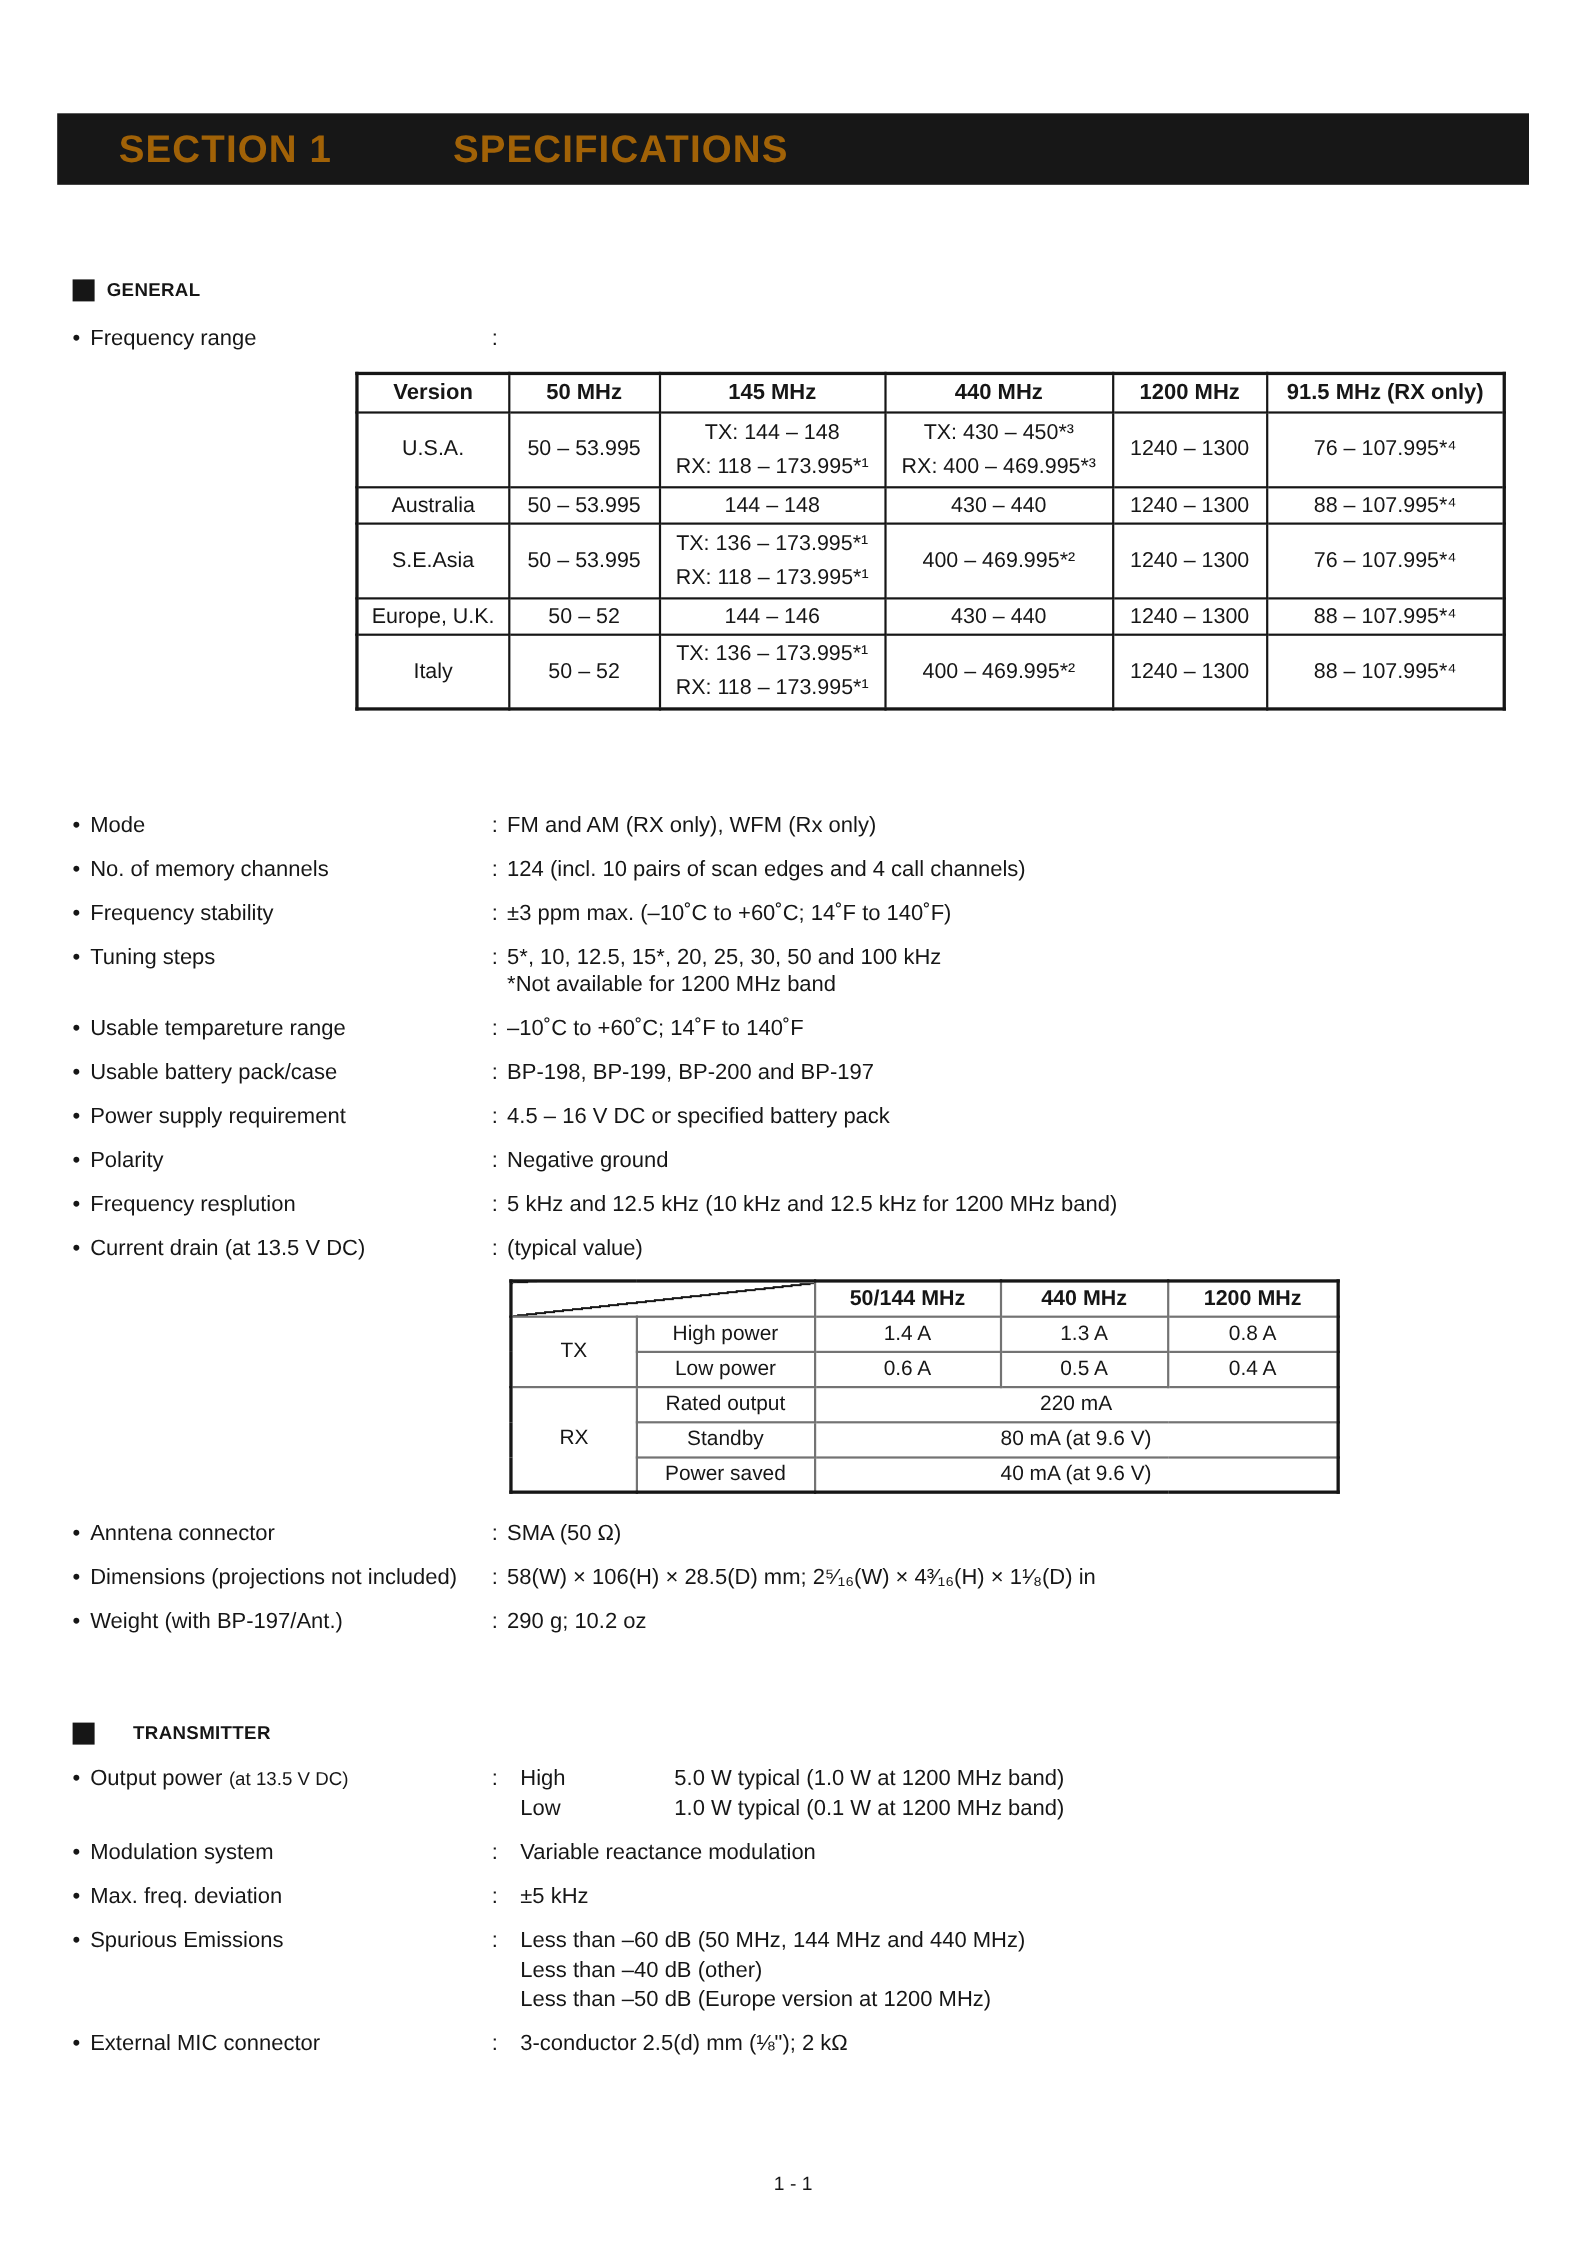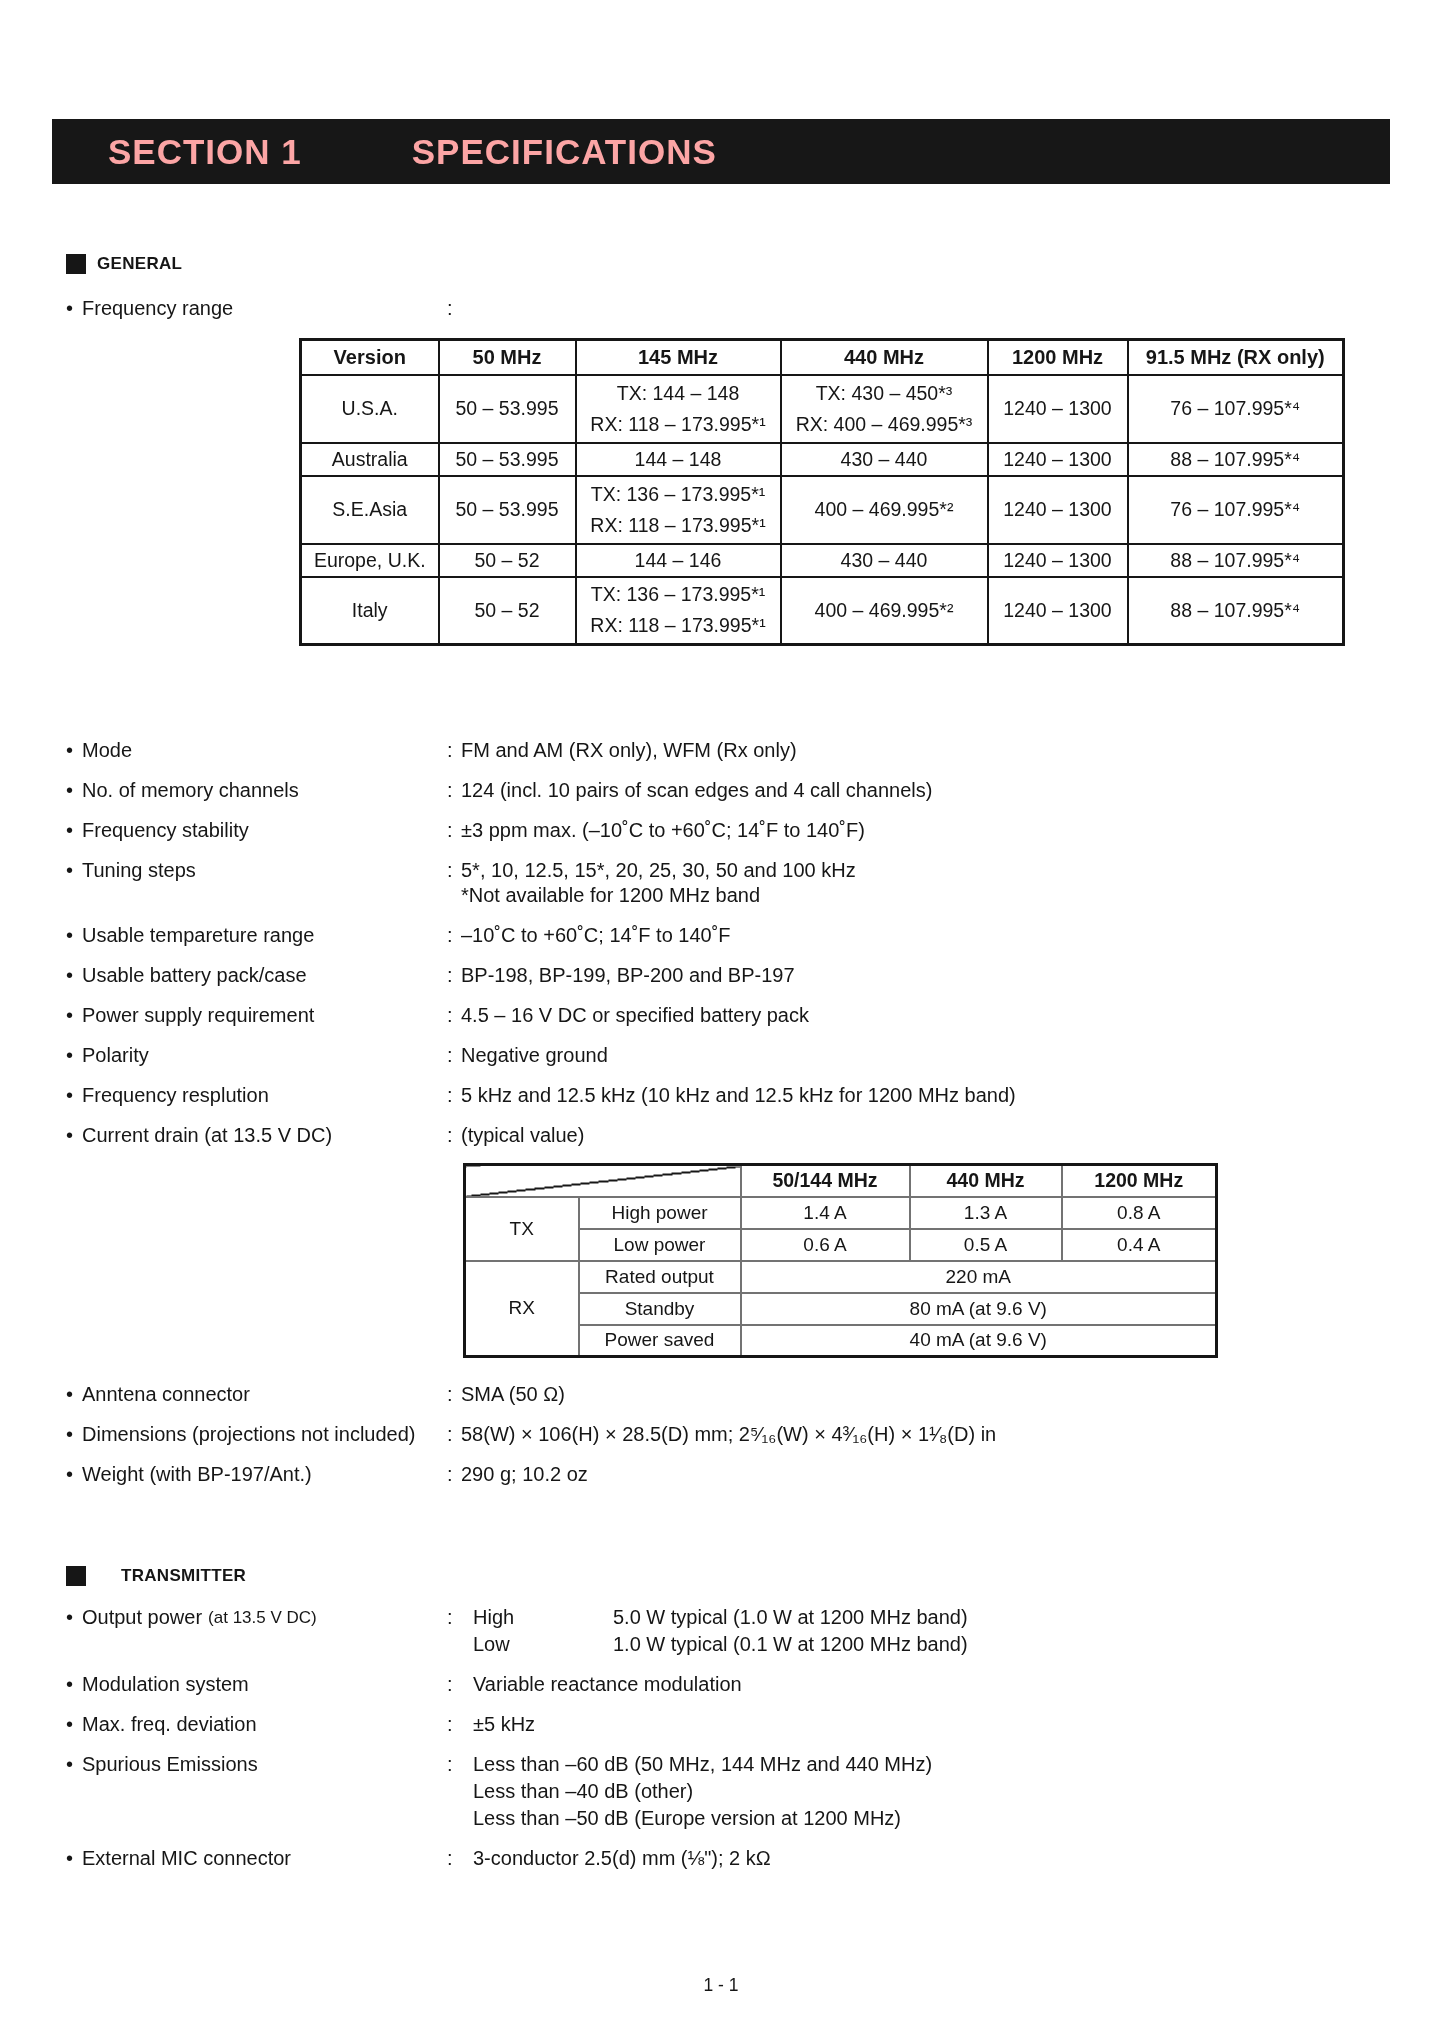--- a/index.html
+++ b/index.html
@@ -4,40 +4,40 @@
 <style>
   * { margin:0; padding:0; box-sizing:border-box; }
   html,body { background:#ffffff; }
   .page {
     position:relative; width:1445px; height:2044px; background:#ffffff;
     font-family:"Liberation Sans","DejaVu Sans",sans-serif; color:#161616;
     overflow:hidden;
   }
   
   .header-bar {
-    position:absolute; left:52px; top:119px; width:1338px; height:65px;
-    background:#171717; color:#fca5a5; display:flex; align-items:center;
+    position:absolute; left:52px; top:103px; width:1338px; height:65px;
+    background:#171717; color:#a16207; display:flex; align-items:center;
   }
   .header-bar .sec { font-size:35px; font-weight:bold; margin-left:56px; letter-spacing:1px; }
   .header-bar .ttl { font-size:35px; font-weight:bold; margin-left:110px; letter-spacing:1px; }
   
   .h2 { display:flex; align-items:center; font-size:17px; font-weight:bold; letter-spacing:.3px;text-align:right; }
   .h2 .sq { width:20px; height:20px; background:#161616; margin-right:11px; flex:0 0 auto; }
   .h2-general { position:absolute; left:66px; top:254px; }
   
   .srow { display:flex; align-items:flex-start; font-size:20px; line-height:25px; margin-bottom:15px; }
   .slabel { width:381px; display:flex; flex:0 0 auto; }
   .bullet { width:16px; flex:0 0 auto; }
   .slabel-small { font-size:17px; margin-left:6px; align-self:center; }
   .scolon { width:14px; flex:0 0 auto; }
   .svalue { flex:1; }
   .vline { line-height:25px; }
   .freq-range-row { position:absolute; left:66px; top:296px; }
   
-  .freq-table-wrap { position:absolute; left:255px; top:338px;padding-left:44px; }
+  .freq-table-wrap { position:absolute; left:279px; top:338px;padding-left:44px; }
   table { border-collapse:collapse; table-layout:fixed; }
   .freq-table { width:1043px; border:3px solid #161616; font-size:19.5px; }
   .freq-table th, .freq-table td { border:2px solid #161616; text-align:center; vertical-align:middle; padding:0 2px; }
   .freq-table th { height:35px; font-size:20px; font-weight:bold; }
   .freq-table tr.single td { height:33px; }
   .freq-table tr.double td { height:68px; }
   .tl { line-height:31px; }
   
   .footnotes { position:absolute; left:265px; top:658px; font-size:17.5px; line-height:28px; }
   

